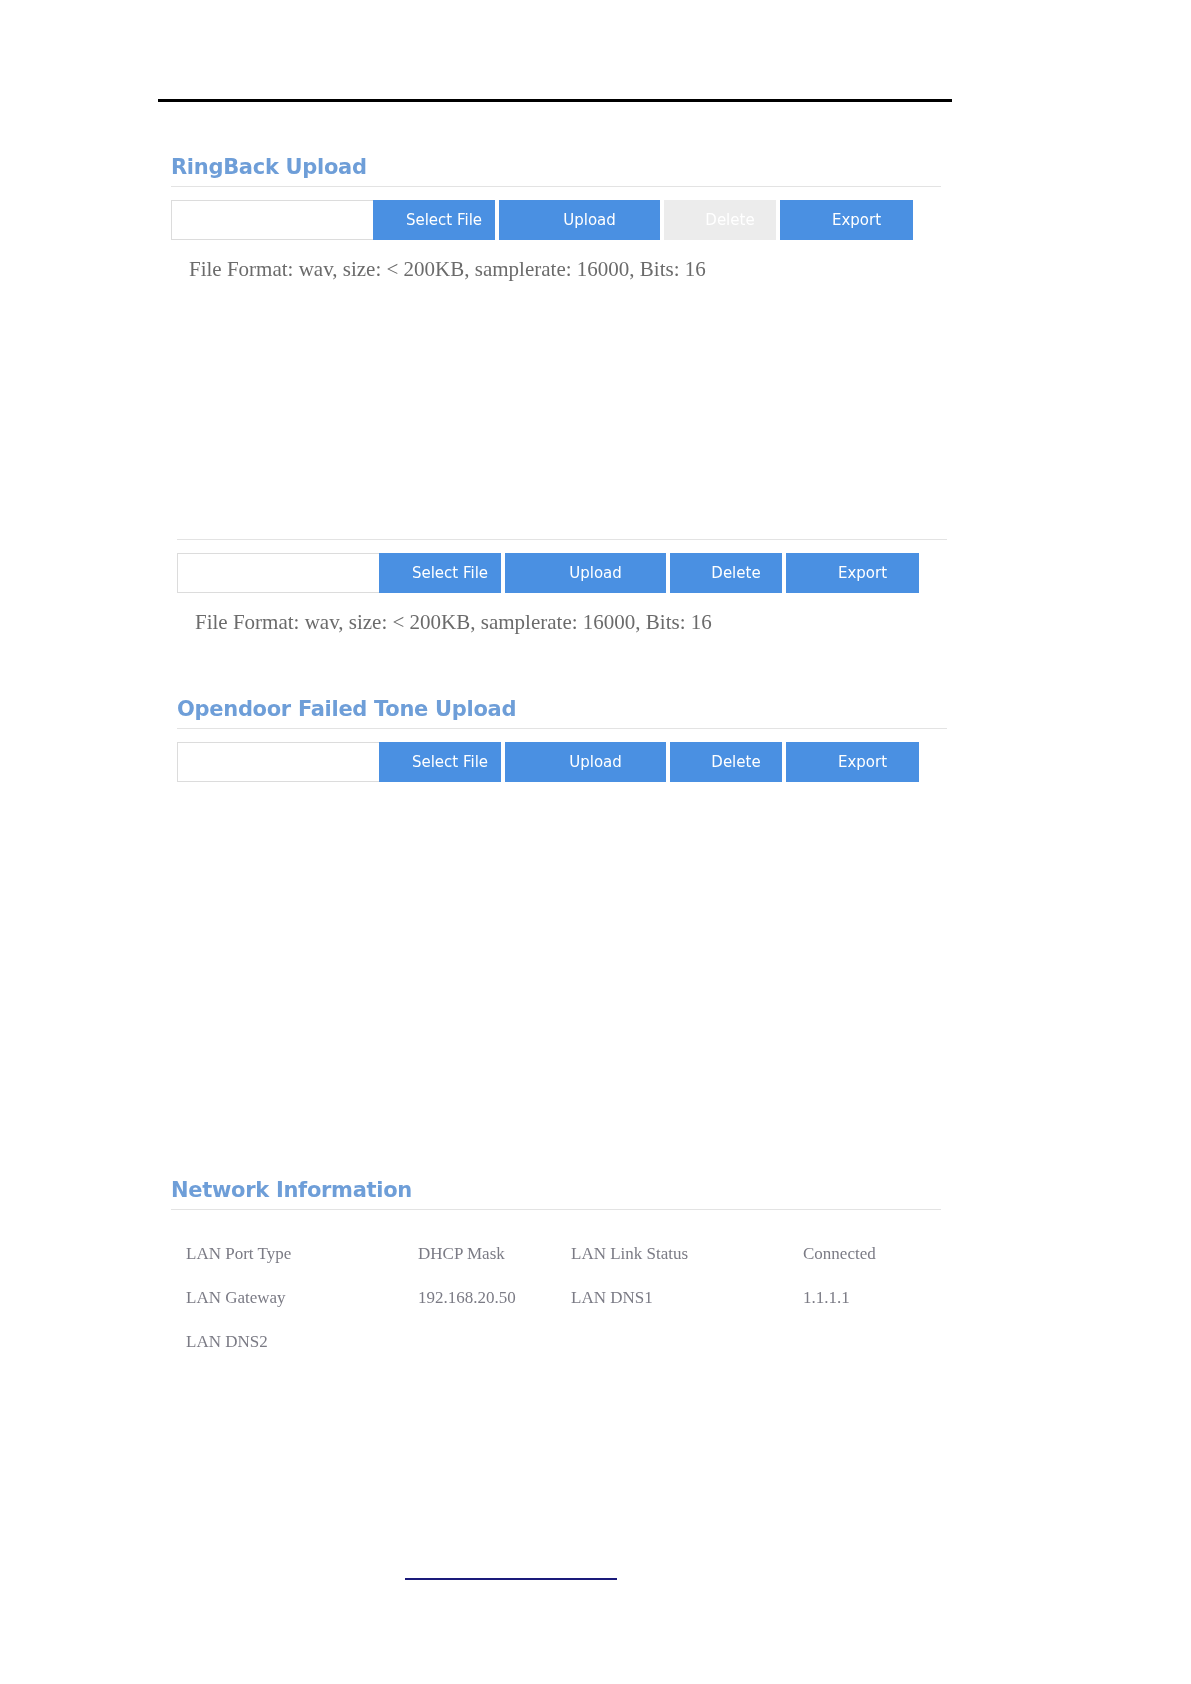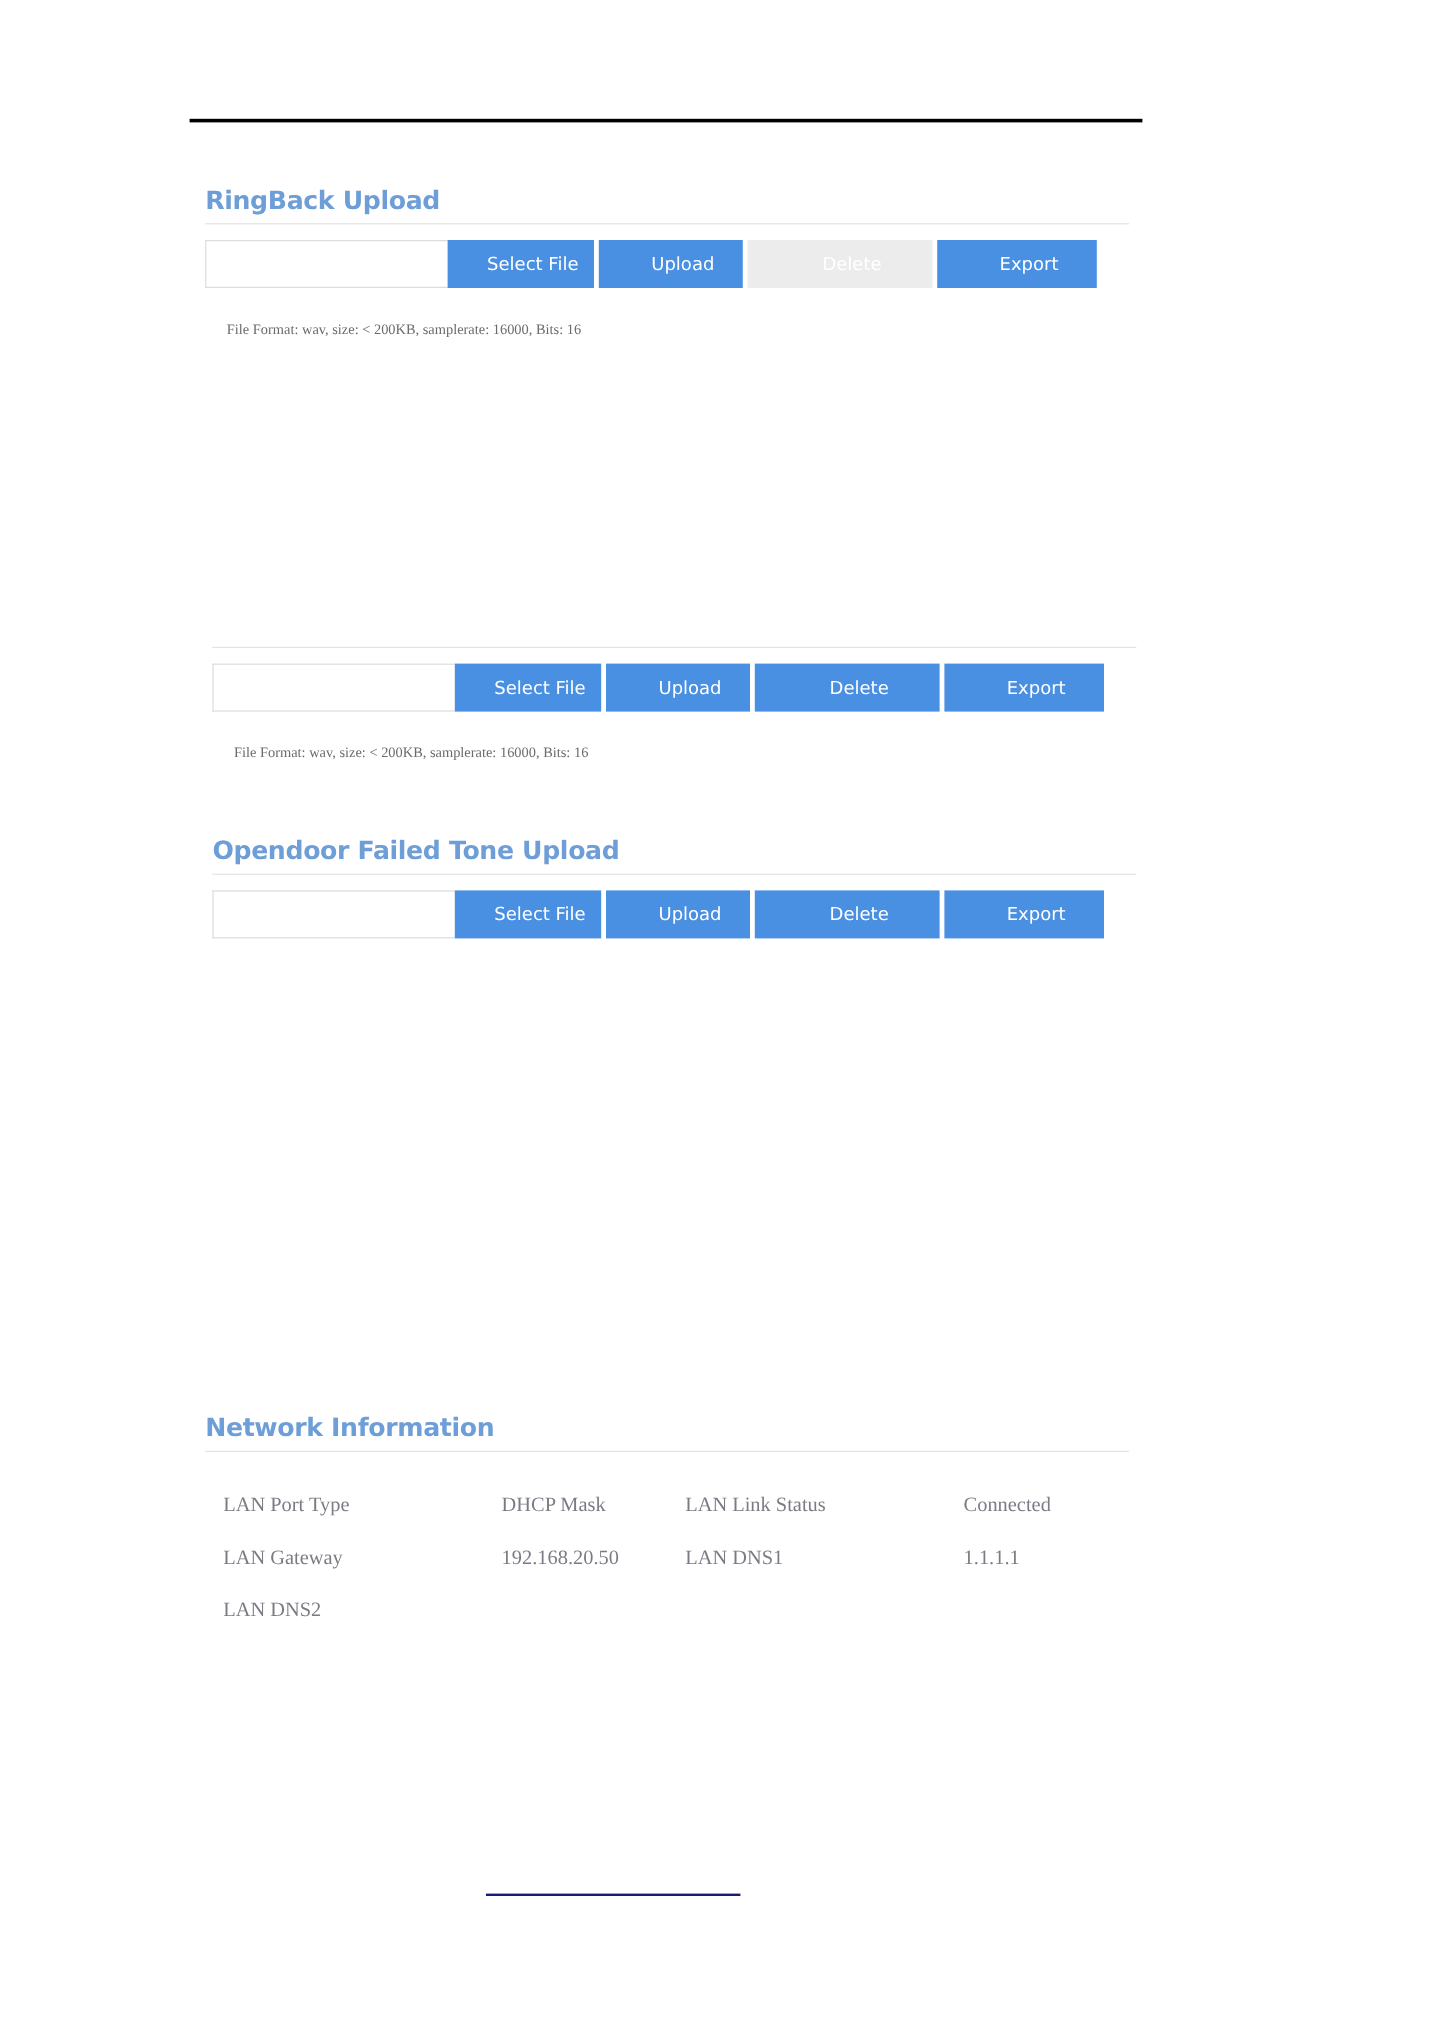--- a/index.html
+++ b/index.html
@@ -94,38 +94,38 @@
     font-size: 15px;
     color: #ffffff;
     background: #4a90e2;
     border: none;
     cursor: pointer;
     user-select: none;
     box-sizing: border-box;
     padding-left: 20px;
   }
   .btn-select   { width: 122px; }
-  .btn-upload   { width: 120px; margin-left: 4px; }
-  .btn-delete   { width: 154px; margin-left: 4px; text-align: center; }
+  .btn-upload   { width: 161px; margin-left: 4px; }
+  .btn-delete   { width: 112px; margin-left: 4px; text-align: center; }
   .btn-export   { width: 133px; margin-left: 4px; }
 
   .btn.disabled {
     background: #ececec;
     color: #ffffff;
     cursor: default;
   }
 
   
   .section.row-wide .upload-row .btn-select { width: 122px; }
 
   .hint {
-    margin-top: 27px;
+    margin-top: 17px;
     margin-left: 18px;
     font-family: "Liberation Serif", serif;
-    font-size: 12px;
+    font-size: 21px;
     color: #6b6b6b;
     white-space: nowrap;
   }
 
   
   .net-table {
     margin-top: 22px;
     width: 770px;
     border-collapse: collapse;
     table-layout: fixed;

